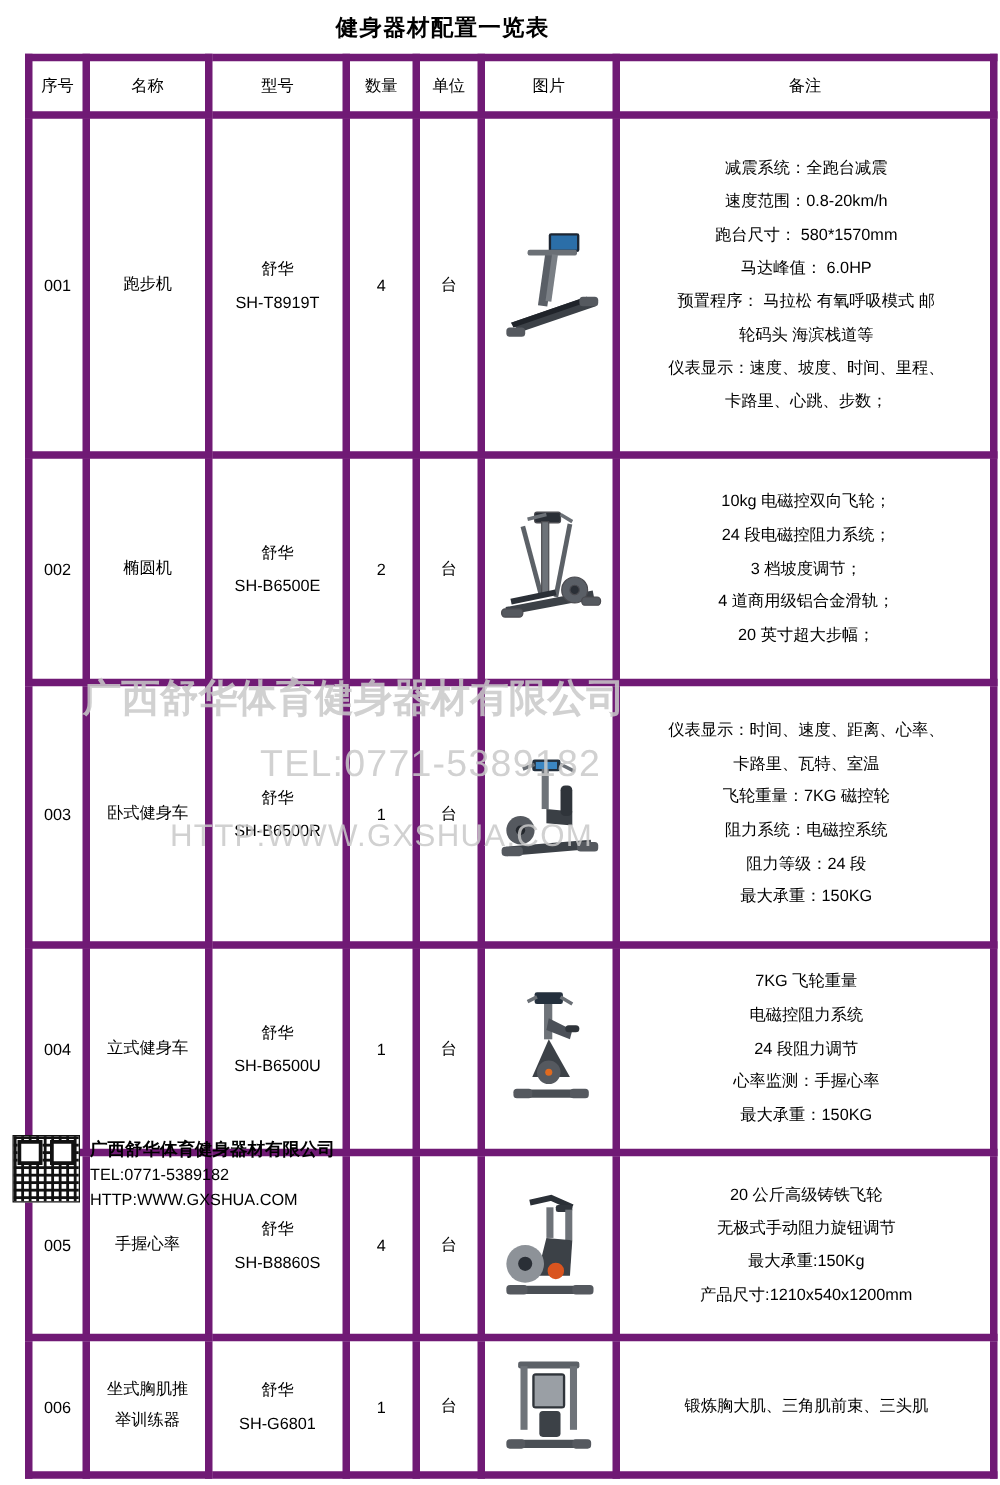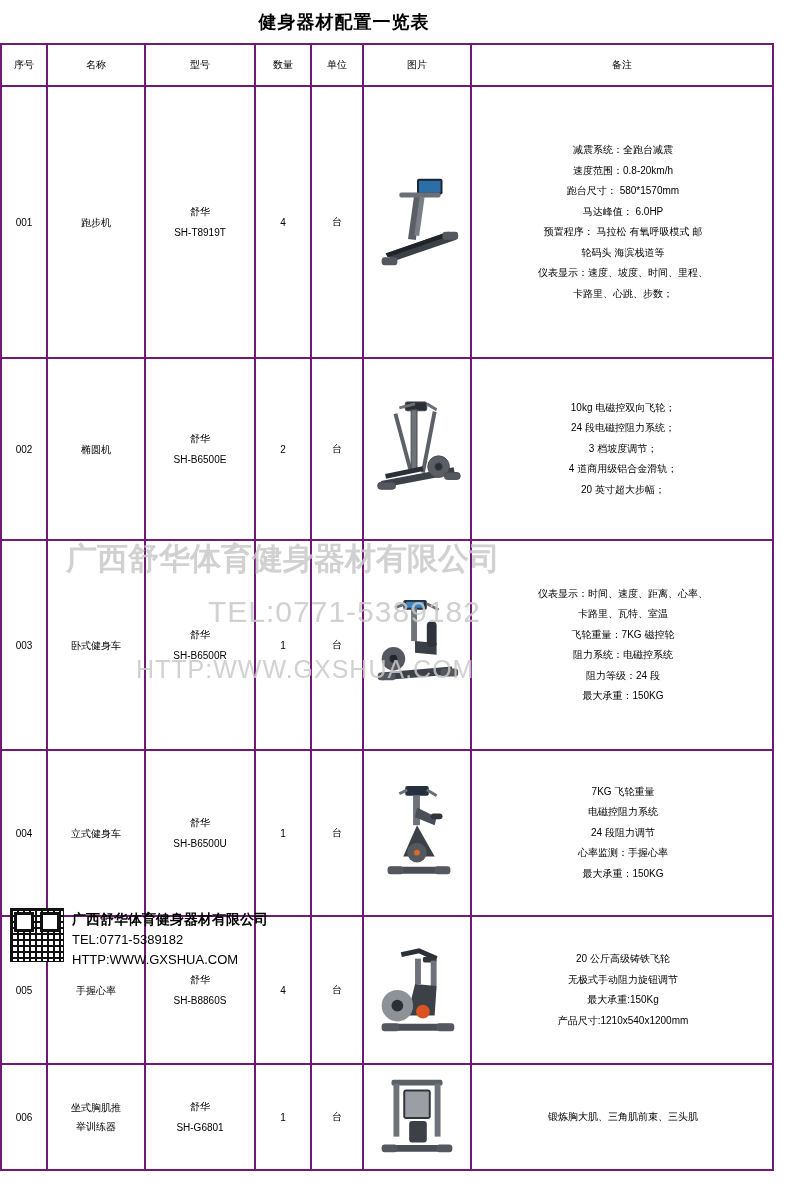--- a/index.html
+++ b/index.html
@@ -13,55 +13,56 @@
     font-family: "Liberation Sans", "DejaVu Sans", sans-serif;
     color: #000;
     position: relative;
     overflow: hidden;
   }
   .page {
     width: 688px;
     height: 1188px;
     position: relative;
     box-sizing: border-box;
+    padding-left: 20px;
   }
   .doc-title {
     text-align: center;
     font-size: 18px;
     font-weight: bold;
     letter-spacing: 1px;
     padding: 10px 0 9px 0;
   }
   table.equipment {
     width: 772px;
     margin: 0 auto;
     border-collapse: collapse;
     table-layout: fixed;
   }
   table.equipment td, table.equipment th {
-    border: 2px solid #701a75;
+    border: 6px solid #701a75;
     vertical-align: middle;
     text-align: center;
     font-weight: normal;
-    font-size: 10px;
+    font-size: 13px;
   }
   thead th {
     height: 38px;
     font-size: 14px;
   }
   col.c-no    { width: 46px; }
   col.c-name  { width: 98px; }
   col.c-model { width: 110px; }
   col.c-qty   { width: 56px; }
   col.c-unit  { width: 52px; }
   col.c-img   { width: 108px; }
   col.c-note  { width: 302px; }
 
   td.no   { font-size: 13px; margin-top: 36px; }
-  td.name { font-size: 14px; line-height: 1.9; }
+  td.name { font-size: 14px; line-height: 1.9; font-family: Liberation Mono, monospace; }
   td.model { font-size: 13px; line-height: 2.1; }
   td.qty, td.unit { font-size: 13px; }
   td.note {
     text-align: left;
     padding: 8px 10px 8px 12px;
     font-size: 13px;
     line-height: 2.05;
   }
   td.note .nline { display: block; white-space: nowrap; text-align: center; }
   td.img { padding: 4px 2px; }

